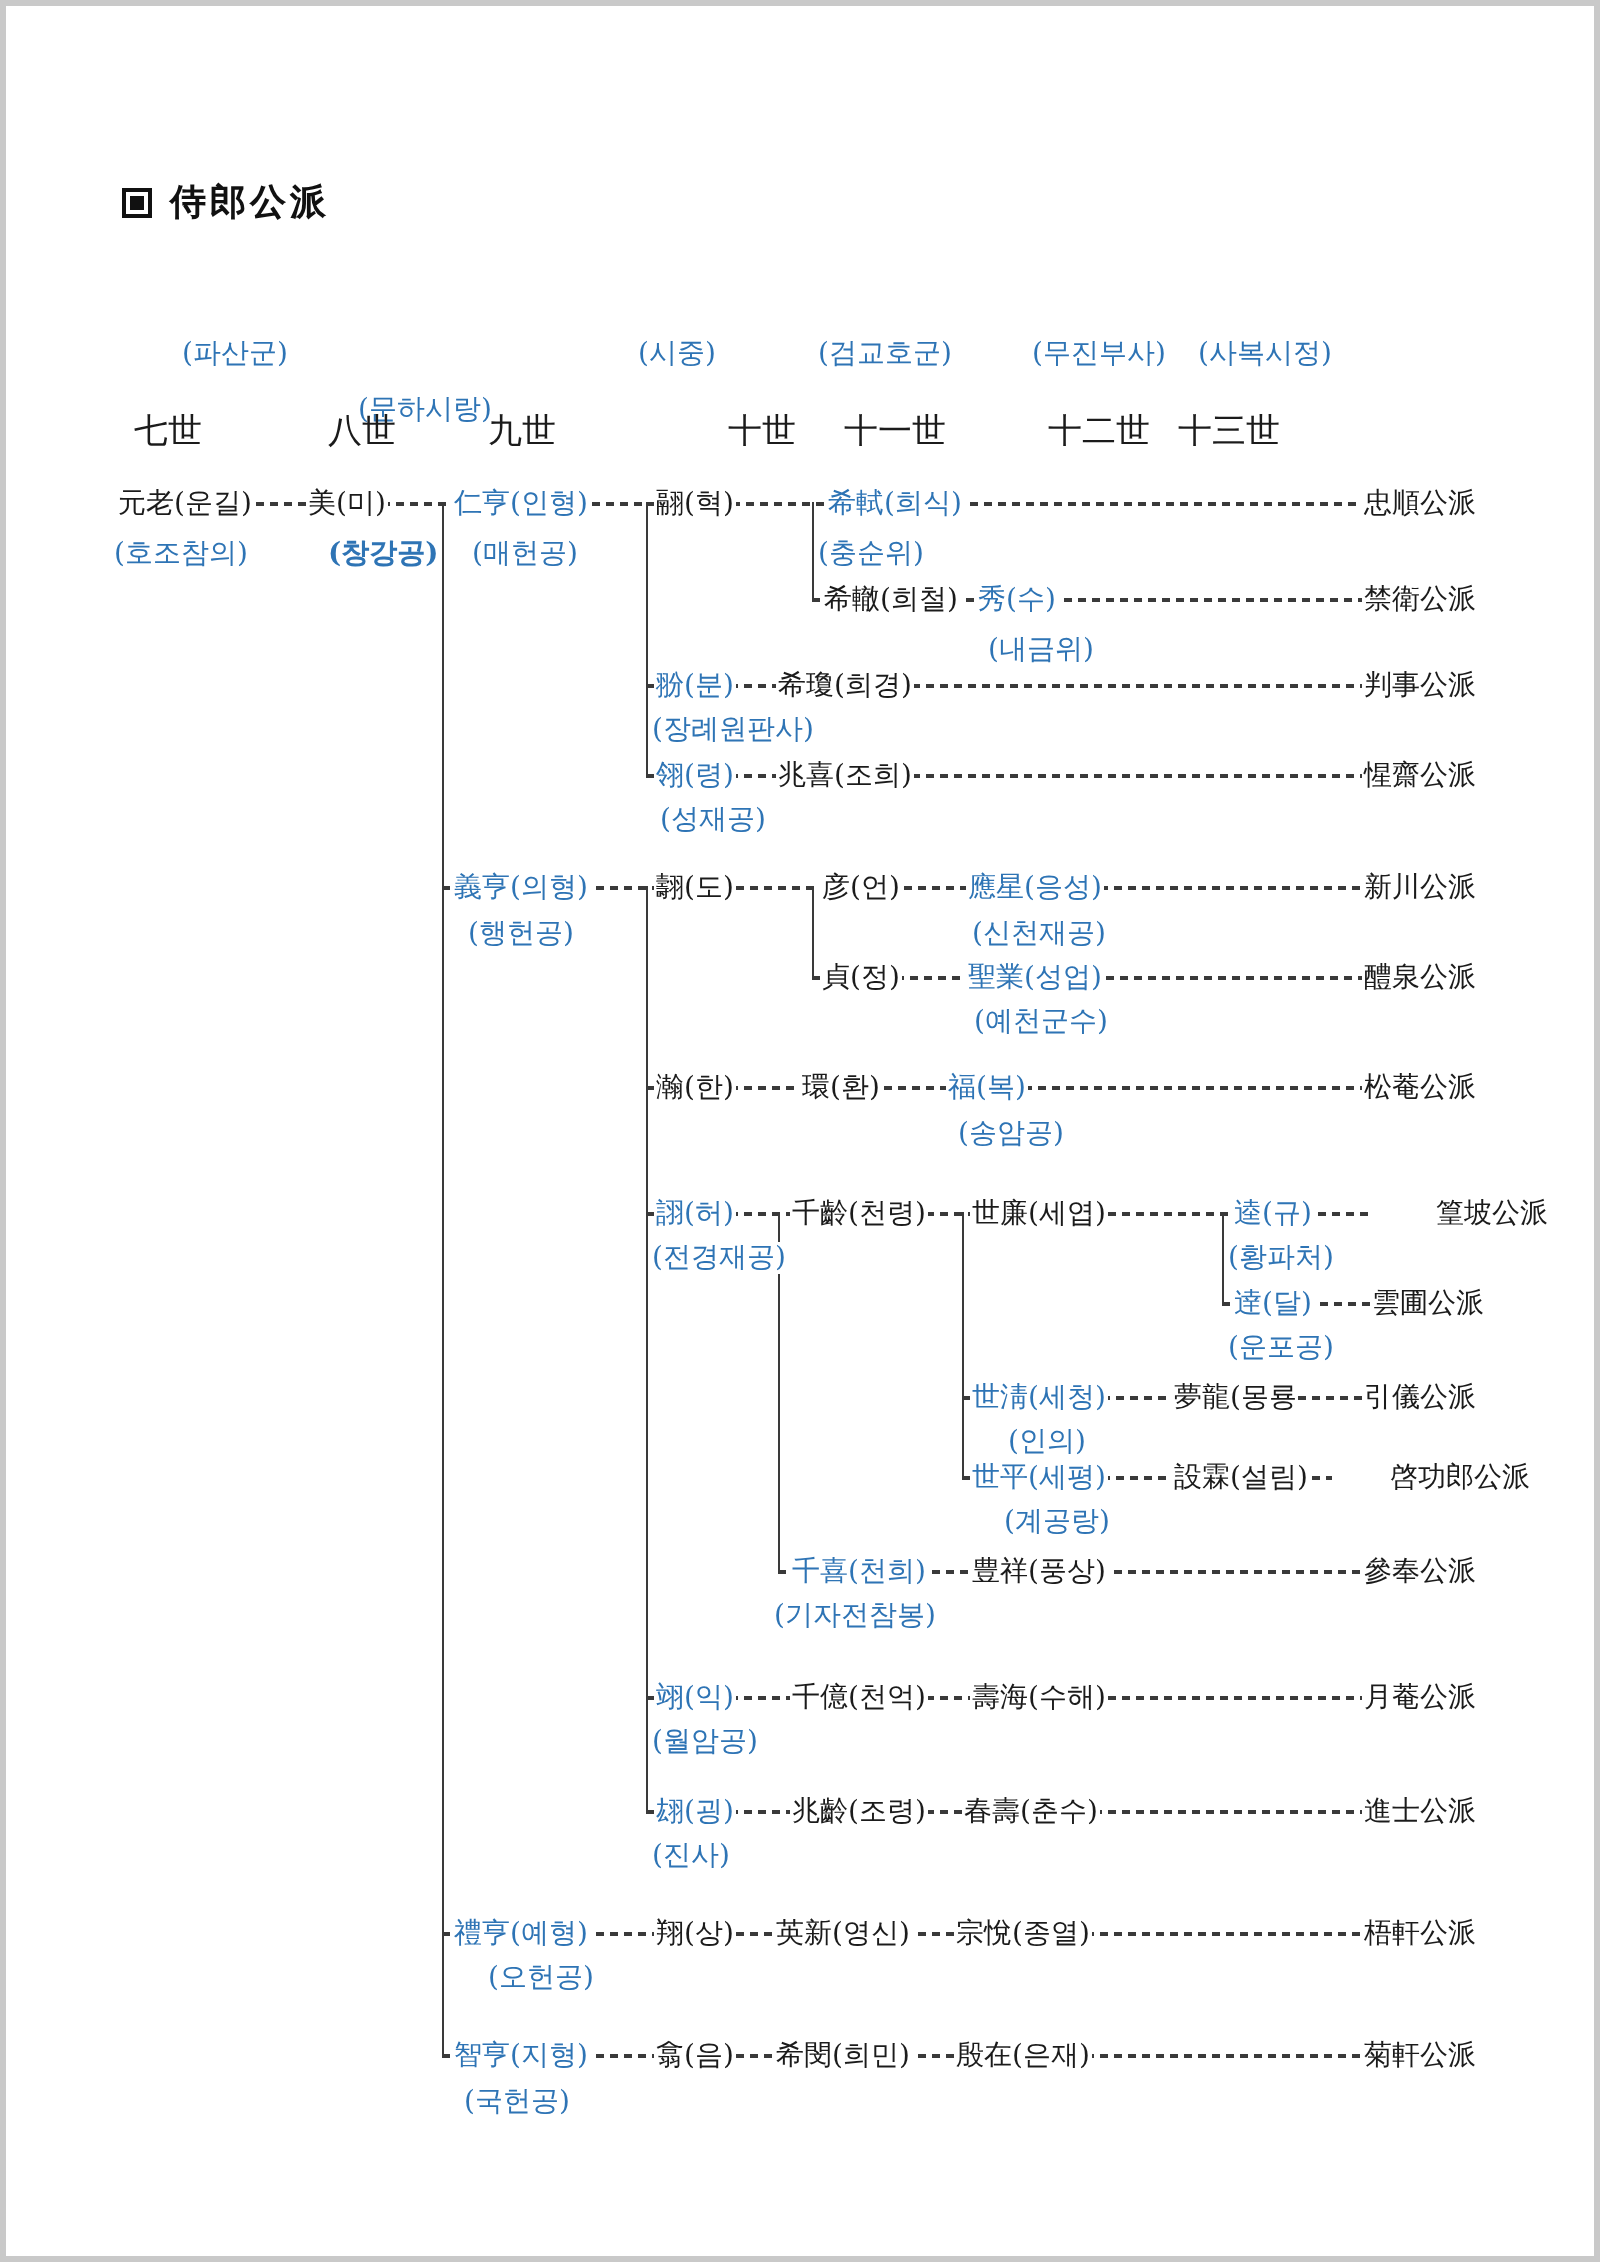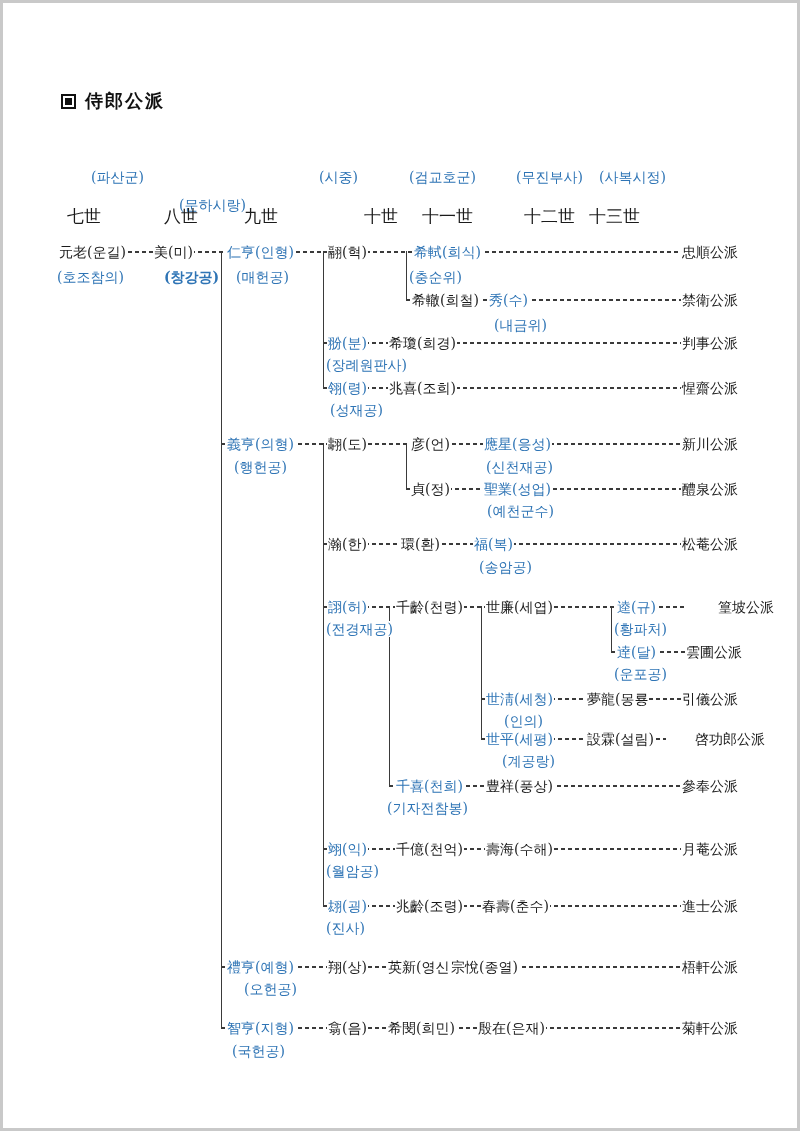--- a/index.html
+++ b/index.html
@@ -131,21 +131,21 @@
       <span class="txt black" style="left: 678px; top: 838px;">月菴公派</span>
       <span class="txt blue" style="left: 322px; top: 860px;">(월암공)</span>
       <span class="txt blue" style="left: 324px; top: 895px;">翃(굉)</span>
       <span class="txt black" style="left: 392px; top: 895px;">兆齡(조령)</span>
       <span class="txt black" style="left: 478px; top: 895px;">春壽(춘수)</span>
       <span class="txt black" style="left: 678px; top: 895px;">進士公派</span>
       <span class="txt blue" style="left: 322px; top: 917px;">(진사)</span>
       <span class="txt blue" style="left: 223px; top: 956px;">禮亨(예형)</span>
       <span class="txt black" style="left: 324px; top: 956px;">翔(상)</span>
       <span class="txt black" style="left: 384px; top: 956px;">英新(영신)</span>
-      <span class="txt black" style="left: 447px; top: 956px;">宗悅(종열)</span>
+      <span class="txt black" style="left: 474px; top: 956px;">宗悅(종열)</span>
       <span class="txt black" style="left: 678px; top: 956px;">梧軒公派</span>
       <span class="txt blue" style="left: 240px; top: 978px;">(오헌공)</span>
       <span class="txt blue" style="left: 223px; top: 1017px;">智亨(지형)</span>
       <span class="txt black" style="left: 324px; top: 1017px;">翕(음)</span>
       <span class="txt black" style="left: 384px; top: 1017px;">希閔(희민)</span>
       <span class="txt black" style="left: 474px; top: 1017px;">殷在(은재)</span>
       <span class="txt black" style="left: 678px; top: 1017px;">菊軒公派</span>
       <span class="txt blue" style="left: 228px; top: 1040px;">(국헌공)</span>
       <div class="hline" style="left: 55px; top: 248px; width: 623px;"></div>
       <div class="hline" style="left: 403px; top: 296px; width: 275px;"></div>

